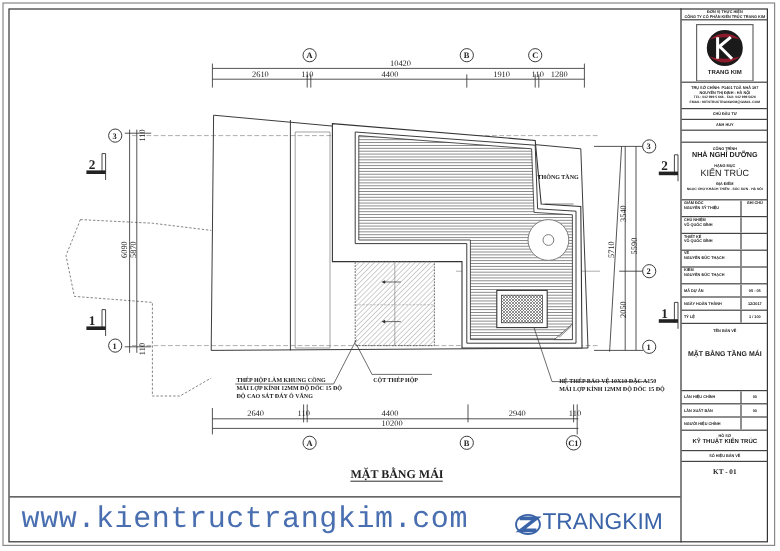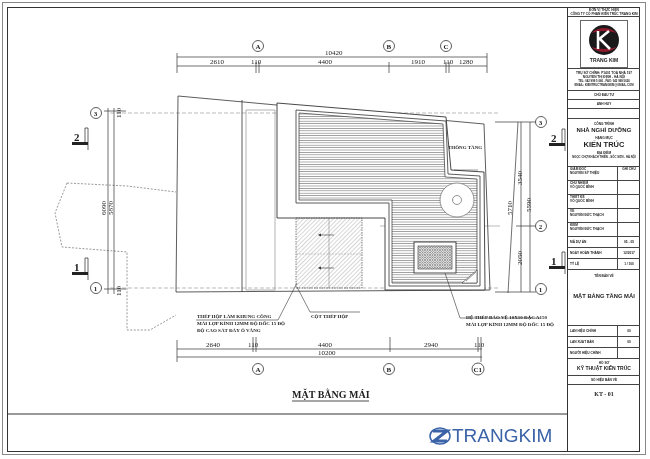--- a/index.html
+++ b/index.html
@@ -5,29 +5,29 @@
   html, body { margin: 0; padding: 0; background: #ffffff; }
   body { width: 650px; height: 459px; position: relative; overflow: hidden; font-family: "Liberation Sans", sans-serif; }
   .sheet { position: absolute; left: 0; top: 0; width: 650px; height: 459px; background: #fff; }
   .outer-frame { position: absolute; left: 2px; top: 2px; width: 644px; height: 453px; border: 1px solid #888; box-sizing: border-box; }
   .inner-frame { position: absolute; left: 7px; top: 7px; width: 633px; height: 445px; border: 1.5px solid #333; box-sizing: border-box; }
   svg.drawing { position: absolute; left: 0; top: 0; }
   .title-block { position: absolute; left: 567px; top: 7px; width: 73px; height: 445px; border-left: 1.5px solid #333; box-sizing: border-box; font-family: "Liberation Sans", sans-serif; color: #222; }
   .tb-row { border-bottom: 1px solid #444; box-sizing: border-box; text-align: center; overflow: hidden; }
   .tb-tiny { font-size: 3.2px; font-weight: bold; line-height: 4px; }
   .tb-small { font-size: 3.6px; font-weight: bold; line-height: 5px; }
-  .tb-big { font-size: 7.5px; font-weight: bold; line-height: 9px; }
+  .tb-big { font-size: 7.5px; font-weight: normal; line-height: 9px; }
   .tb-mid { font-size: 6px; font-weight: bold; line-height: 8px; }
   .tb-split { display: flex; }
   .tb-split > div { box-sizing: border-box; }
   .tb-split .l { flex: 1; border-right: 1px solid #444; text-align: left; padding-left: 2px; }
   .tb-split .r { width: 22px; text-align: center; }
   .logo-box { width: 46px; height: 46px; margin: 3px auto; border: 1px solid #666; position: relative; background:#fff; }
   .footer-url { position: absolute; left: 18px; top: 418px; font-family: "Liberation Mono", monospace; font-size: 25px; color: #4a6fb0; letter-spacing: 0.5px; white-space: nowrap; }
-  .footer-brand { position: absolute; left: 428px; top: 425px; font-family: "Liberation Sans", sans-serif; font-size: 19px; color: #3b63a8; white-space: nowrap; display: flex; align-items: center; }
+  .footer-brand { position: absolute; left: 428px; top: 425px; font-family: "Liberation Sans", sans-serif; font-size: 19px; color: #3b63a8; white-space: nowrap; display: flex; align-items: flex-end; }
   .footer-brand b { font-weight: normal; }
   .dim { font-family: "Liberation Serif", serif; font-size: 7px; fill: #222; }
   .note { font-family: "Liberation Serif", serif; font-size: 5px; fill: #222; font-weight: bold; }
   .axis-lbl { font-family: "Liberation Serif", serif; font-size: 7px; font-weight: bold; fill: #222; }
   .sec-lbl { font-family: "Liberation Serif", serif; font-size: 11px; font-weight: bold; fill: #222; }
   .plan-title { font-family: "Liberation Serif", serif; font-size: 10px; font-weight: bold; fill: #222; }
 </style>
 </head>
 <body>
 
@@ -347,20 +347,21 @@
       <div class="tb-small" style="font-size:5px;line-height:7px;">KỸ THUẬT KIẾN TRÚC</div>
     </div>
     <div class="tb-row" style="height:9px;padding-top:2px;">
       <div class="tb-tiny">SỐ HIỆU BẢN VẼ</div>
     </div>
     <div style="height:20px;text-align:center;padding-top:5px;box-sizing:border-box;">
       <div class="tb-mid" style="font-family:'Liberation Serif', serif;">KT - 01</div>
     </div>
   </div>
 
+  <div class="footer-url">www.kientructrangkim.com</div>
   <div class="footer-brand">
     <svg width="24" height="20" viewBox="0 0 24 20">
       <ellipse cx="12" cy="10" rx="10" ry="8" fill="#fff" stroke="#3b63a8" stroke-width="1.5"></ellipse>
       <path d="M5 5 L19 5 L6 15 L19 15" fill="none" stroke="#3b63a8" stroke-width="3"></path>
     </svg>
     <span>TRANG</span>
       <b>KIM</b>
   </div>
 </div>
 

